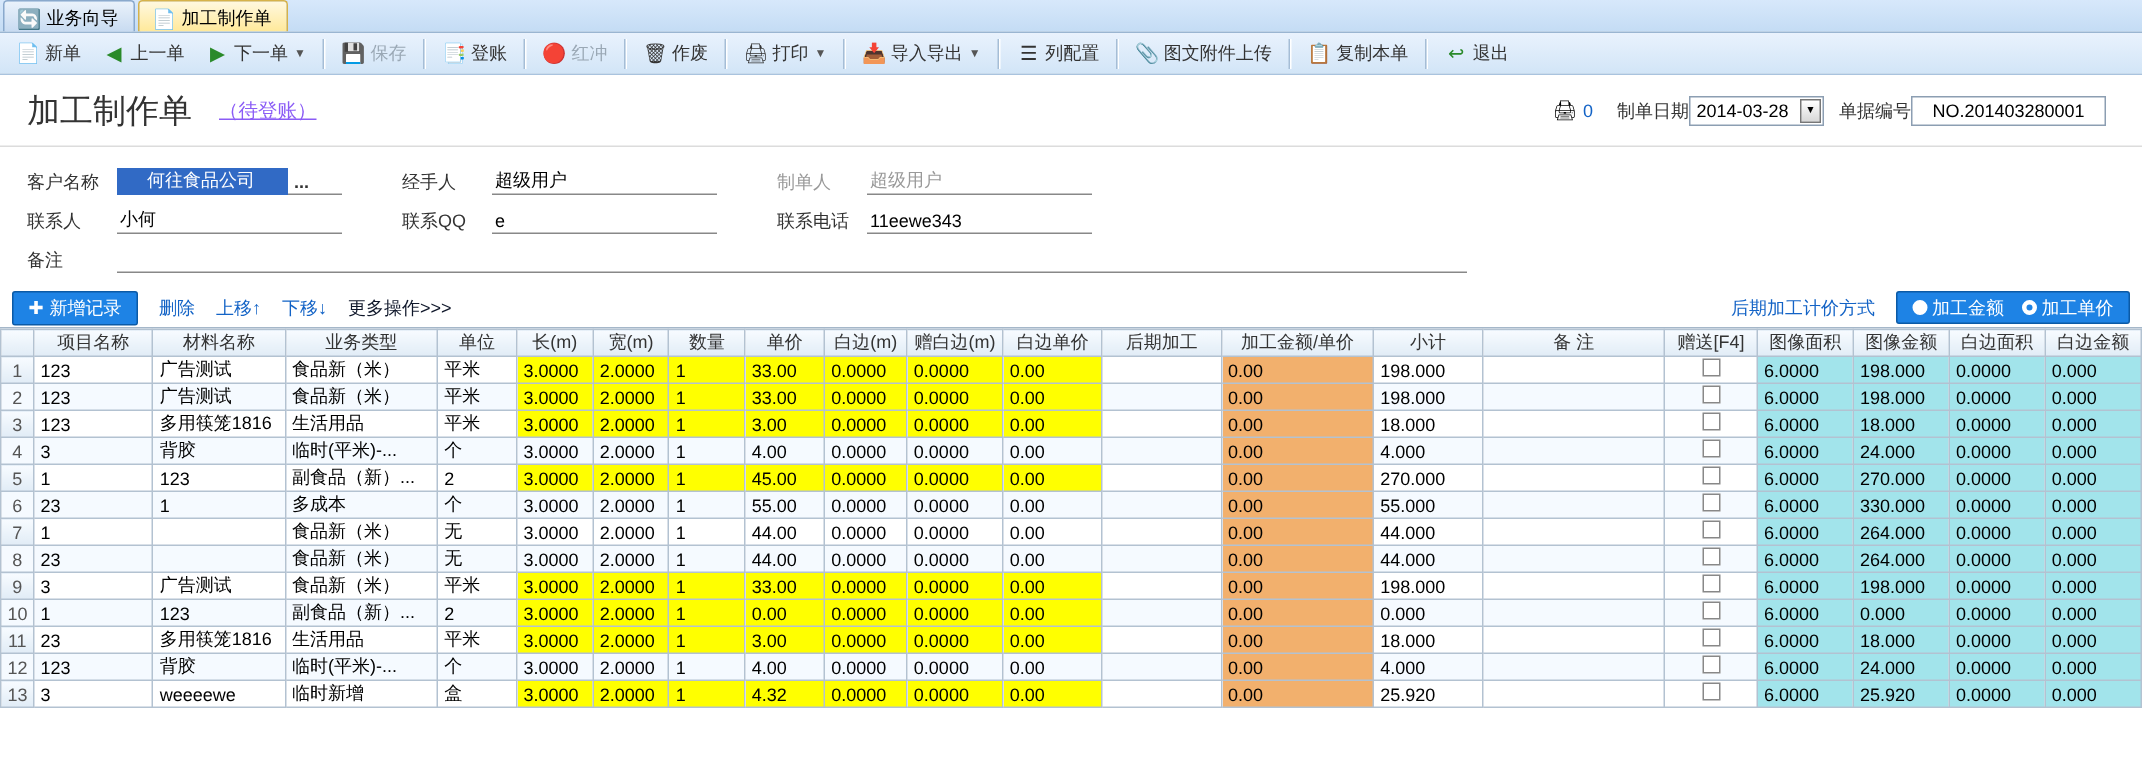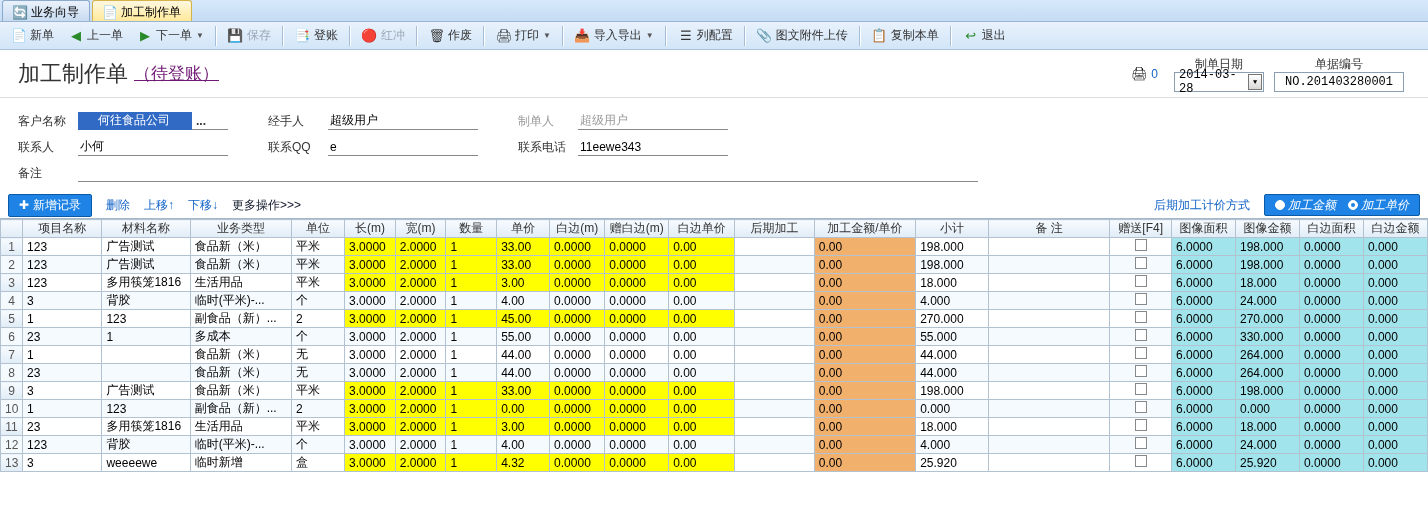--- a/index.html
+++ b/index.html
@@ -10,25 +10,25 @@
 .tab.active { background: linear-gradient(#fff8e0,#ffe99a); border-color:#d6b24a; }
 .tab .ico { width:14px;height:14px;display:inline-flex;align-items:center;justify-content:center; }
 .toolbar { height:28px; background: linear-gradient(#e9f2fd,#d2e5f7); border-bottom:1px solid #a9c3de; display:flex; align-items:center; padding:0 5px; gap:2px; }
 .btn { display:flex; align-items:center; gap:3px; padding:2px 5px; cursor:pointer; color:#333; border:1px solid transparent; border-radius:3px; }
 .btn.disabled { color:#9aa8b5; }
 .sep { width:1px; height:20px; border-left:1px solid #a5bdd6; border-right:1px solid #fff; margin:0 3px; }
 .ico { width:16px; height:16px; display:inline-flex; align-items:center; justify-content:center; font-size:13px; }
 .arrow-down { font-size:8px; color:#555; margin-left:1px; }
 .title-row { height:48px; display:flex; align-items:center; padding:0 18px 0 18px; border-bottom:1px solid #dcdcdc; }
 .title-text { font-size:22px; font-weight:normal; color:#333; }
-.title-status { font-size:17px; color:#701a75; margin-left:6px; text-decoration:underline; }
+.title-status { font-size:13px; color:#8b5cf6; margin-left:18px; text-decoration:underline; }
 .title-spacer { flex:1; }
 .printer-area { display:flex; align-items:center; gap:4px; margin-right:16px; }
 .head-fields { display:flex; gap:10px; margin-right:6px; }
-.head-field { display:flex; flex-direction:column; align-items:center;font-family:Liberation Mono, monospace; }
+.head-field { display:flex; flex-direction:row; align-items:center; }
 .head-field-label { font-size:12px; color:#333; height:16px; }
 .head-field-input { height:20px; width:100px; border:1px solid #8c9eb2; background:#fff; display:flex; align-items:center; justify-content:center; font-size:12px; padding:0 4px; }
 .head-field-input.date { width:90px; display:flex; justify-content:space-between; }
 .head-field-input.no { width:130px; }
 .head-field-input.custom { width:90px; }
 .date-btn { width:14px; height:16px; border:1px solid #777; background:linear-gradient(#fff,#d8d8d8); display:flex;align-items:center;justify-content:center; font-size:7px; margin-right:-3px; }
 .form-area { padding:8px 18px; }
 .form-row { display:flex; height:24px; align-items:flex-end; margin-bottom:2px; }
 .form-cell { display:flex; align-items:center; }
 .form-label { width:60px; font-size:12px; color:#333; }
@@ -37,21 +37,21 @@
 .form-input.sel { background:#316ac5; color:#ffffff; width:114px;padding-left:20px; }
 .sel-wrap { display:flex; align-items:center; border-bottom:1px solid #888; width:150px; height:18px; }
 .sel-wrap .form-input { border:none; }
 .dots { color:#333; padding:0 4px; font-weight:bold; cursor:pointer; }
 .action-row { height:26px; background:#fff; display:flex; align-items:center; padding:0 8px; gap:14px; }
 .new-record-btn { background:#1e83e5; color:#fff; border:1px solid #0b5aa6; padding:2px 10px; display:flex; align-items:center; gap:4px; border-radius:2px; cursor:pointer; }
 .link-action { color:#1363c6; cursor:pointer; }
 .action-spacer { flex:1; }
 .more-ops { color:#0f172a; cursor:pointer; }
 .radio-group { display:flex; align-items:center; gap:12px; background:#1e83e5; color:#fff; border:1px solid #0b5aa6; height:22px; padding:0 10px; border-radius:2px; }
-.radio-group label { display:flex; align-items:center; gap:3px; font-size:12px;font-style:italic; }
+.radio-group label { display:flex; align-items:center; gap:3px; font-size:12px; }
 .radio-dot { width:10px;height:10px;border-radius:50%;border:1px solid #fff;display:inline-flex;align-items:center;justify-content:center; background:#fff; }
 .radio-dot.checked::after { content:""; width:4px;height:4px;background:#1e83e5;border-radius:50%; }
 .grid { border-top:1px solid #a5b7c9; overflow:auto; }
 table { border-collapse:collapse; width:1428px; table-layout:fixed; }
 th, td { border:1px solid #b3c2d1; height:18px; font-size:12px; padding:0 4px; overflow:hidden; white-space:nowrap; }
 th { background:linear-gradient(#f7fbff,#e1ecf6); font-weight:normal; color:#333; text-align:center; }
 td { background:#fff; text-align:left; }
 tr.alt td { background:#f5faff; }
 td.rownum { background:linear-gradient(#f7fbff,#e1ecf6); text-align:center; color:#555; }
 td.yellow { background:#ffff00 !important; }

